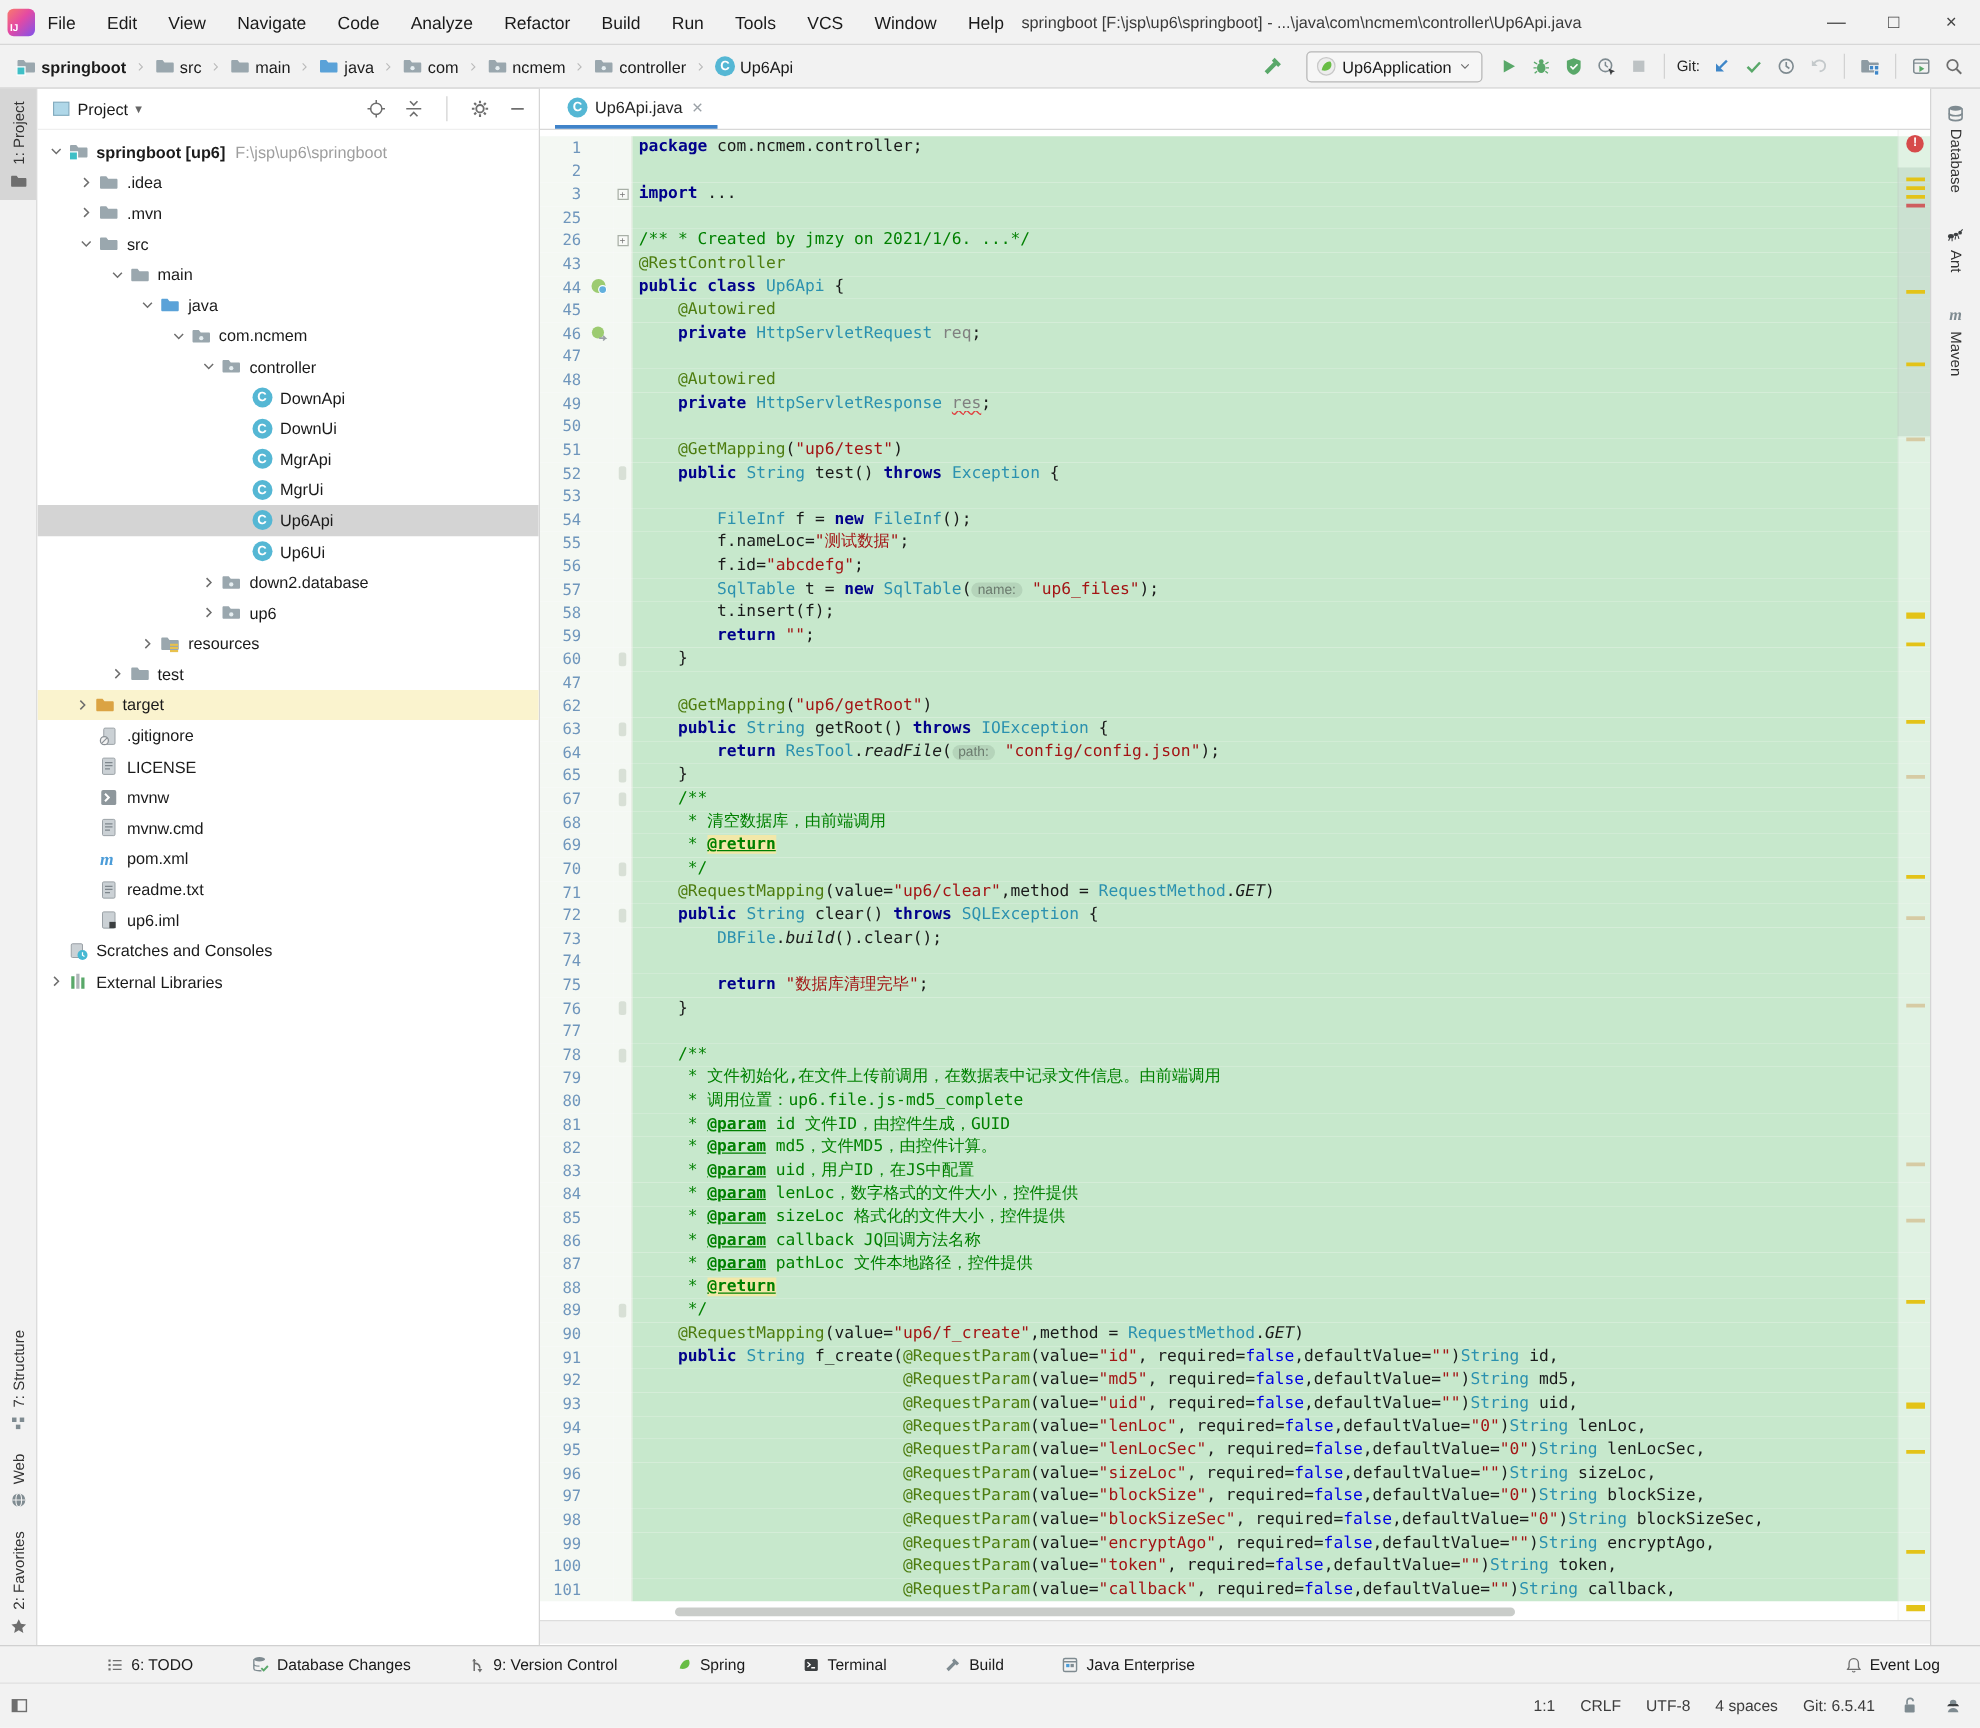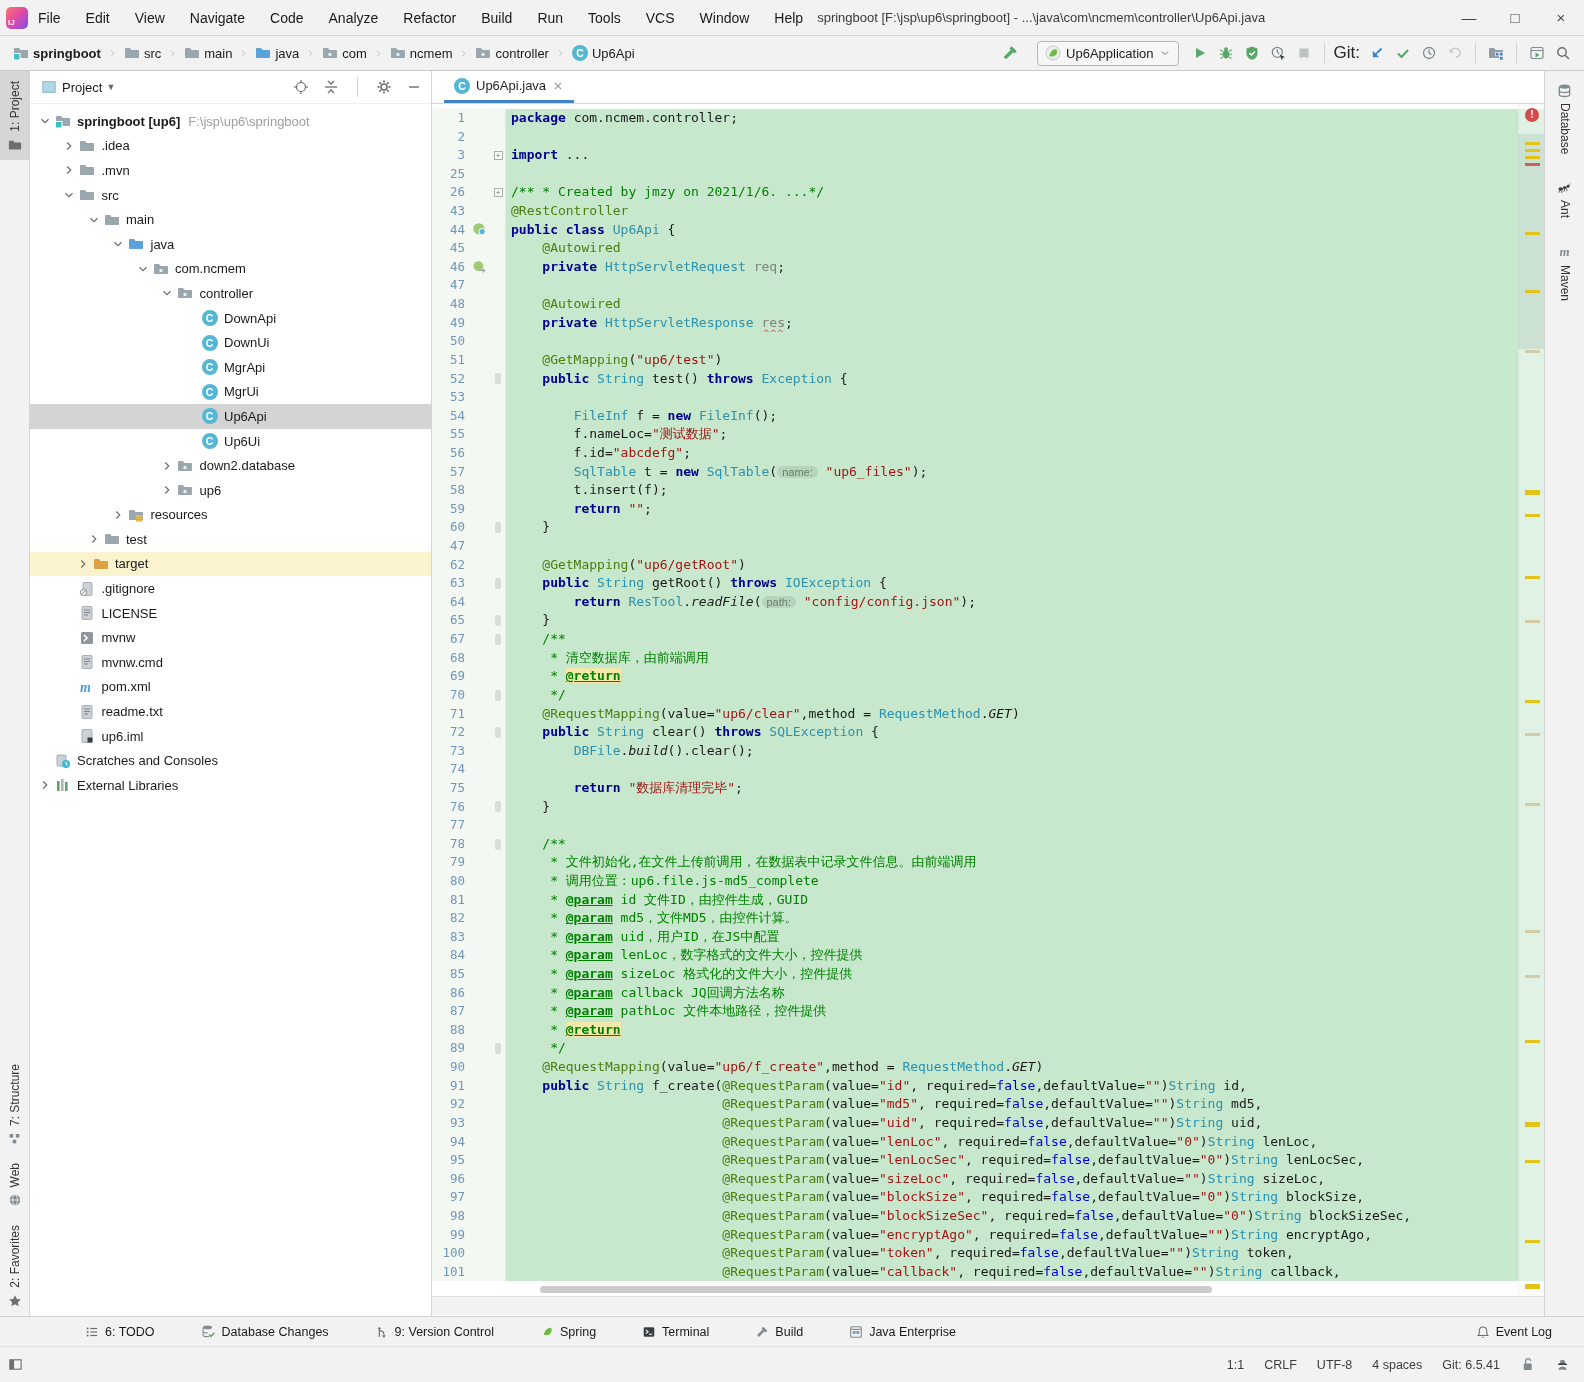--- a/index.html
+++ b/index.html
@@ -23,21 +23,21 @@
   
   #navbar { height:35px; display:flex; align-items:center; background:#F2F2F2;
     border-bottom:1px solid #C9C9C9; padding:0 8px 0 10px; }
   #breadcrumbs { display:flex; align-items:center; gap:2px; font-size:13px; }
   .bc-item { display:flex; align-items:flex-end; gap:4px; padding:2px 3px; }
   .bc-item.bold { font-weight:bold; }
   .bc-sep { color:#B5B5B5; margin:0 1px; }
   #toolbar { margin-left:auto; display:flex; align-items:center; }
   .tb-btn { width:26px; height:26px; display:flex; align-items:center; justify-content:center; }
   .tb-sep { width:1px; height:20px; background:#D2D2D2; margin:0 7px; }
-  .tb-label { font-size:17px; color:#262626; margin:0 4px 0 2px; }
+  .tb-label { font-size:12px; color:#262626; margin:0 4px 0 2px; }
   #run-pill { height:25px; display:flex; align-items:center; gap:5px; padding:0 7px;
     border:1px solid #B6B6B6; border-radius:4px; background:#F6F6F6; margin:0 8px 0 14px; font-size:13px; }
 
   
   #main { display:flex; height:1245px; }
   .stripe { background:#F2F2F2; }
   #left-stripe { width:30px; border-right:1px solid #D5D5D5; display:flex; flex-direction:column; }
   #right-stripe { width:40px; border-left:1px solid #D5D5D5; display:flex; flex-direction:column; align-items:center; }
   .ls-item { display:flex; flex-direction:column; align-items:center; gap:6px; padding:10px 0 8px; width:100%; }
   .ls-item.active { background:#D6D6D6; }
@@ -662,21 +662,21 @@
               <path d="M6 4l4 4-4 4" stroke="#6E6E6E" stroke-width="1.4" fill="none"></path>
             </svg>
           </span>
           <span class="t-icon">
             <svg width="16" height="16" viewBox="0 0 16 16">
               <path d="M1 4c0-.6.4-1 1-1h4l1.6 2H14c.6 0 1 .4 1 1v6c0 .6-.4 1-1 1H2c-.6 0-1-.4-1-1z" fill="#9AA7AE"></path>
             </svg>
           </span>
           <span class="t-label">test</span>
         </div>
-        <div class="trow highlight" style="padding-left:44px">
+        <div class="trow highlight" style="padding-left:27px">
           <span class="t-chev">
             <svg width="14" height="14" viewBox="0 0 16 16">
               <path d="M6 4l4 4-4 4" stroke="#6E6E6E" stroke-width="1.4" fill="none"></path>
             </svg>
           </span>
           <span class="t-icon">
             <svg width="16" height="16" viewBox="0 0 16 16">
               <path d="M1 4c0-.6.4-1 1-1h4l1.6 2H14c.6 0 1 .4 1 1v6c0 .6-.4 1-1 1H2c-.6 0-1-.4-1-1z" fill="#DBA343"></path>
             </svg>
           </span>

